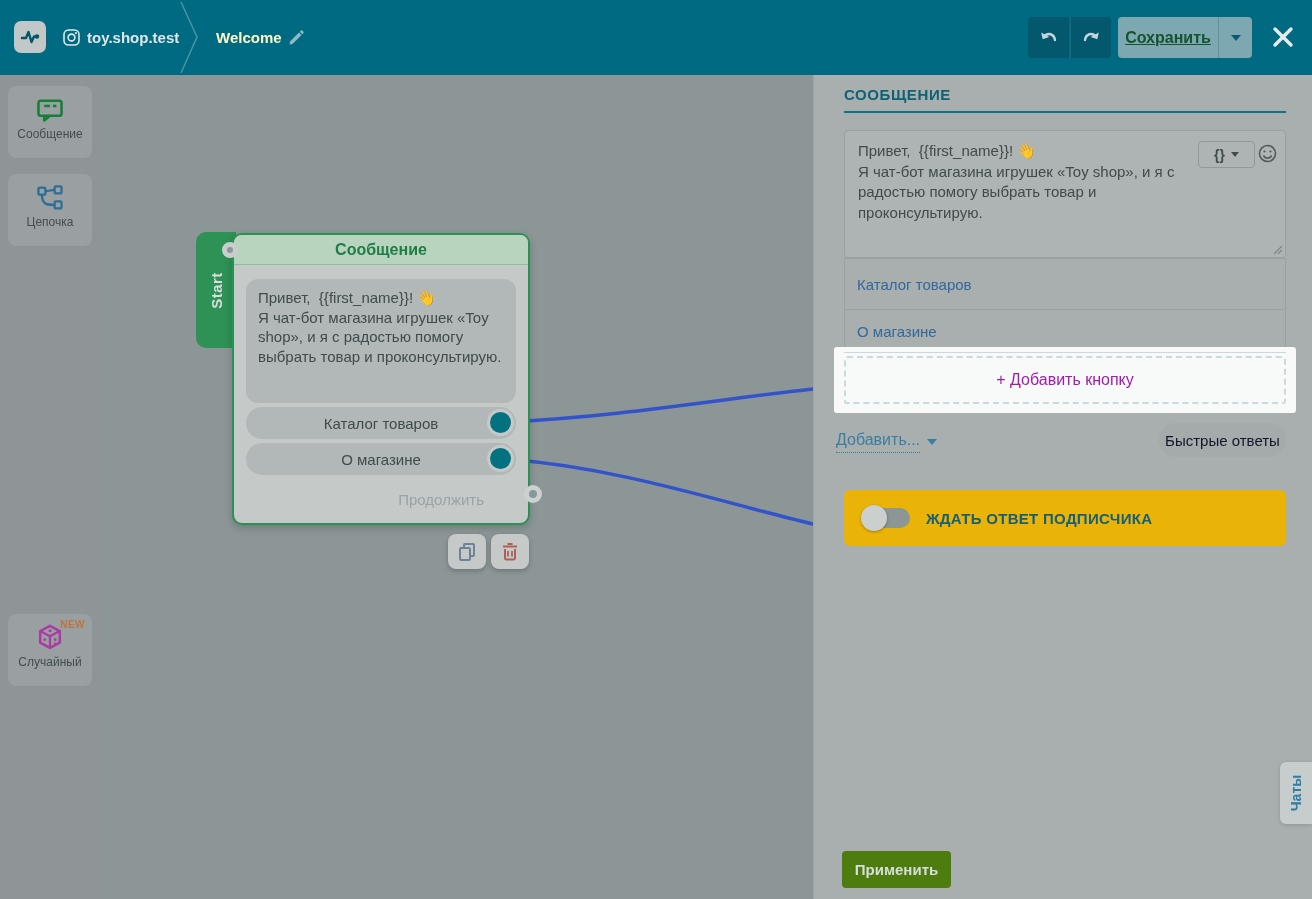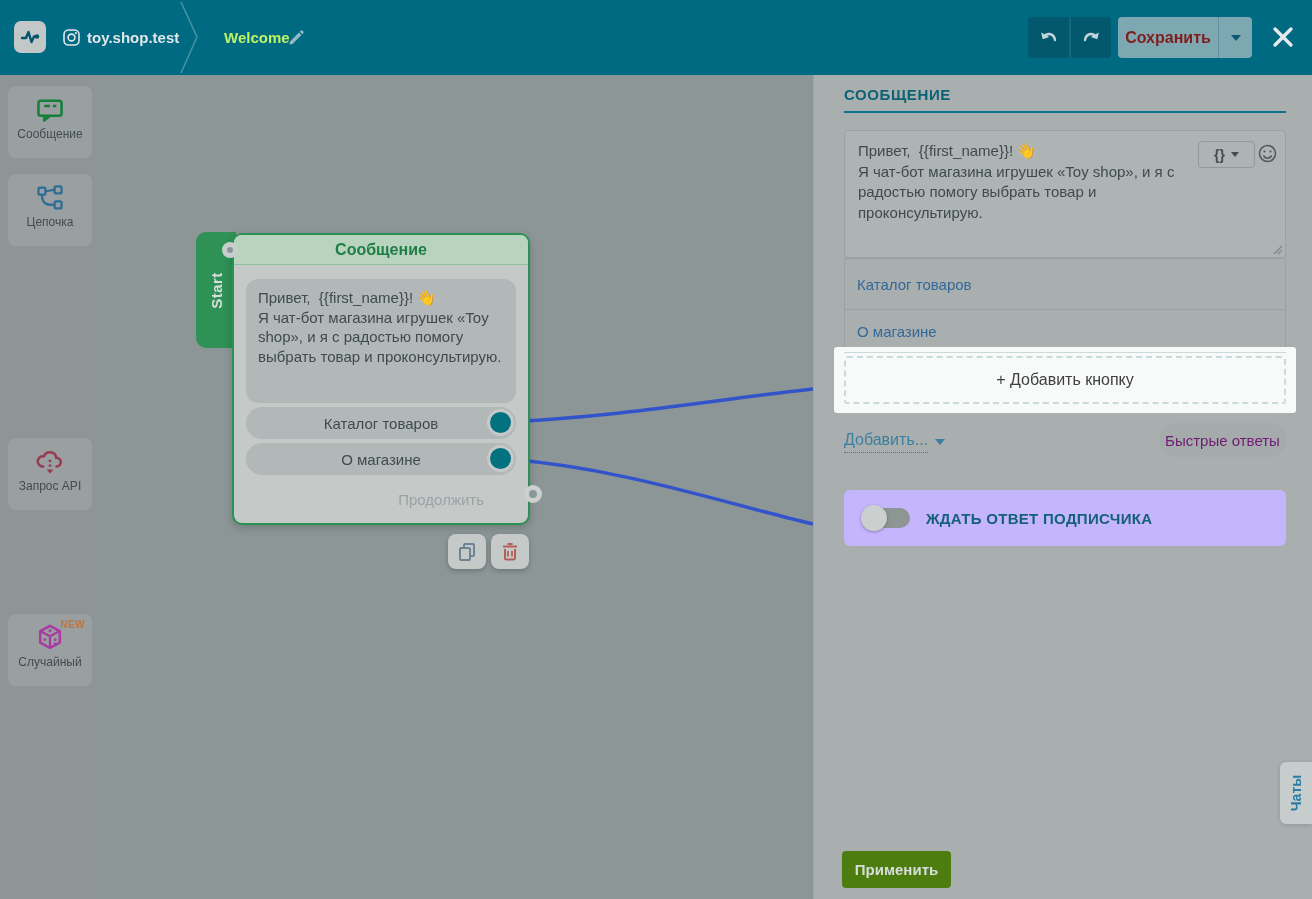--- a/index.html
+++ b/index.html
@@ -6,27 +6,27 @@
   html,body { width:1312px; height:899px; overflow:hidden; }
   body { font-family:"Liberation Sans", sans-serif; position:relative; background:#8c9697; }
   .app { position:absolute; inset:0; }
 
   
   .topbar { position:absolute; left:0; top:0; width:1312px; height:75px; background:#006a82; z-index:20; }
   .logo { position:absolute; left:14px; top:21px; width:32px; height:32px; background:#c2c7c7; border-radius:7px; display:flex; align-items:center; justify-content:center; cursor:pointer; }
   .ig { position:absolute; left:63px; top:29px; }
   .account { position:absolute; left:87px; top:29px; color:#dfe7e8; font-size:15px; font-weight:bold; line-height:17px; }
   .crumb-sep { position:absolute; left:178px; top:0; }
-  .flowname { position:absolute; left:224px; top:29px; color:#bef264; font-size:15px; font-weight:bold; line-height:17px; }
+  .flowname { position:absolute; left:216px; top:29px; color:#fef9c3; font-size:15px; font-weight:bold; line-height:17px; }
   .pencil { position:absolute; left:288px; top:30px; cursor:pointer; }
   .histbtn { position:absolute; top:17px; width:41px; height:41px; background:#03586e; display:flex; align-items:center; justify-content:center; cursor:pointer; }
   .undo { left:1028px; border-radius:4px 0 0 4px; }
   .redo { left:1070px; border-radius:0 4px 4px 0; border-left:1px solid rgba(255,255,255,0.10); }
   .savebtn { position:absolute; left:1118px; top:17px; width:134px; height:41px; background:#7ea8b1; border-radius:4px; display:flex; align-items:center; cursor:pointer; }
-  .savebtn .lbl { width:100px; text-align:center; color:#7f1d1d; font-size:16px; font-weight:bold; }
+  .savebtn .lbl { width:100px; text-align:center; color:#14532d; font-size:16px; font-weight:bold;text-decoration:underline; }
   .savebtn .sep { width:1px; height:41px; background:rgba(6,80,100,0.25); }
   .savebtn .caret-box { width:33px; display:flex; align-items:center; justify-content:center; }
   .caret { width:0; height:0; border-left:5px solid transparent; border-right:5px solid transparent; border-top:6px solid #0b5974; }
   .closebtn { position:absolute; left:1270px; top:24px; width:26px; height:26px; cursor:pointer; }
 
   
   .sidebar { position:absolute; left:0; top:75px; width:100px; height:824px; background:#8f9496; z-index:10; }
   .tool { position:absolute; left:8px; width:84px; height:72px; background:#9aa0a1; border-radius:8px; cursor:pointer; text-align:center; }
   .tool .ticon { margin-top:8px; height:32px; display:flex; align-items:center; justify-content:center; }
   .tool .tlabel { font-size:12px; color:#414d50; margin-top:1px; }
@@ -64,28 +64,28 @@
   .varbtn .caret { border-top-color:#414c4d; border-left-width:4px; border-right-width:4px; border-top-width:5px; }
   .emoji-btn { position:absolute; right:8px; top:13px; cursor:pointer; }
   .resize-h { position:absolute; right:2px; bottom:2px; }
 
   .rows { position:absolute; left:30px; top:183px; width:442px; height:94px; border:1px solid #98a2a2; border-bottom:none; }
   .prow { height:50px; display:flex; align-items:center; padding-left:12px; font-size:15px; color:#33689b; cursor:pointer; }
   .prow + .prow { border-top:1px solid #98a2a2; height:44px; }
 
   .spotlight { position:absolute; left:20px; top:272px; width:462px; height:66px; background:#f7faf9; border-radius:3px; z-index:5; }
   .spotlight .edge { position:absolute; left:10px; top:5px; width:442px; height:1px; background:#ccd9d9; }
-  .addbox { position:absolute; left:10px; top:9px; width:442px; height:48px; border:2px dashed #c9dada; border-radius:3px; display:flex; align-items:center; justify-content:center; font-size:16px; color:#404040; cursor:pointer; }
-
-  .addmore { position:absolute; left:30px; top:356px; display:flex; align-items:center; gap:7px; cursor:pointer; }
+  .addbox { position:absolute; left:10px; top:9px; width:442px; height:48px; border:2px dashed #c9dada; border-radius:3px; display:flex; align-items:center; justify-content:center; font-size:16px; color:#a21caf; cursor:pointer; }
+
+  .addmore { position:absolute; left:22px; top:356px; display:flex; align-items:center; gap:7px; cursor:pointer; }
   .addmore .lbl { font-size:16px; color:#3b7fa0; border-bottom:1px dotted #3b7fa0; padding-bottom:3px; }
   .addmore .caret { border-top-color:#3b7fa0; }
-  .quickbtn { position:absolute; left:345px; top:348px; width:127px; height:34px; background:#a4abaa; border-radius:17px; display:flex; align-items:center; justify-content:center; font-size:15px; color:#701a75; cursor:pointer; }
-
-  .togglecard { position:absolute; left:30px; top:415px; width:442px; height:56px; background:#c4b5fd; border-radius:6px; }
+  .quickbtn { position:absolute; left:345px; top:348px; width:127px; height:34px; background:#a4abaa; border-radius:17px; display:flex; align-items:center; justify-content:center; font-size:15px; color:#0f172a; cursor:pointer; }
+
+  .togglecard { position:absolute; left:30px; top:415px; width:442px; height:56px; background:#eab308; border-radius:6px; }
   .switch { position:absolute; left:20px; top:18px; width:46px; height:20px; background:#8d9695; border-radius:10px; cursor:pointer; }
   .knob { position:absolute; left:-3px; top:-3px; width:26px; height:26px; background:#cbcfce; border-radius:50%; box-shadow:0 1px 3px rgba(0,0,0,0.3); }
   .togglelabel { position:absolute; left:82px; top:20px; font-size:15px; font-weight:bold; letter-spacing:0.3px; color:#14607a; }
 
   .applybtn { position:absolute; left:28px; top:776px; width:109px; height:37px; background:#4d7c0f; border-radius:4px; display:flex; align-items:center; justify-content:center; color:#d9dedd; font-size:15px; font-weight:bold; cursor:pointer; }
 
   .chatstab { position:absolute; right:0; top:687px; width:32px; height:62px; background:#c7cccc; border-radius:6px 0 0 6px; box-shadow:0 1px 4px rgba(0,0,0,0.15); display:flex; align-items:center; justify-content:center; cursor:pointer; }
   .chatstab span { transform:rotate(-90deg); white-space:nowrap; font-size:14px; font-weight:bold; color:#2a7ea4; }
 </style>
 </head>
@@ -163,30 +163,20 @@
           <rect x="17" y="16" width="6" height="6" rx="1.2" fill="none" stroke="#2e6e94" stroke-width="2"></rect>
           <path d="M9 7 C13 7 13 6 17 6" fill="none" stroke="#2e6e94" stroke-width="2"></path>
           <path d="M6 10 C6 19 11 19 17 19" fill="none" stroke="#2e6e94" stroke-width="2"></path>
         </svg>
       </div>
       <div class="tlabel">Цепочка</div>
     </div>
 
 
 
-    <div class="tool" style="top:363px">
-      <div class="ticon">
-        <svg width="30" height="30" viewBox="0 0 26 26">
-          <path d="M7 17 a4.5 4.5 0 1 1 0.8 -8.9 a5.5 5.5 0 0 1 10.6 1.2 a3.8 3.8 0 0 1 0.3 7.6" fill="none" stroke="#983a50" stroke-width="2.2" stroke-linecap="round"></path>
-          <line x1="13" y1="11" x2="13" y2="19" stroke="#983a50" stroke-width="2.2" stroke-dasharray="2 2.2"></line>
-          <polygon points="13,23 10,19.5 16,19.5" fill="#983a50"></polygon>
-        </svg>
-      </div>
-      <div class="tlabel">Запрос API</div>
-    </div>
 
 
     <div class="tool" style="top:539px">
       <div class="newbadge">NEW</div>
       <div class="ticon">
         <svg width="30" height="30" viewBox="0 0 26 26">
           <polygon points="13,2.5 21.5,7 21.5,17 13,21.5 4.5,17 4.5,7" fill="none" stroke="#a93ba3" stroke-width="2.2" stroke-linejoin="round"></polygon>
           <polyline points="4.5,7 13,11.5 21.5,7" fill="none" stroke="#a93ba3" stroke-width="2"></polyline>
           <line x1="13" y1="11.5" x2="13" y2="21.5" stroke="#a93ba3" stroke-width="2"></line>
           <circle cx="13" cy="6.8" r="1.3" fill="#a93ba3"></circle>

